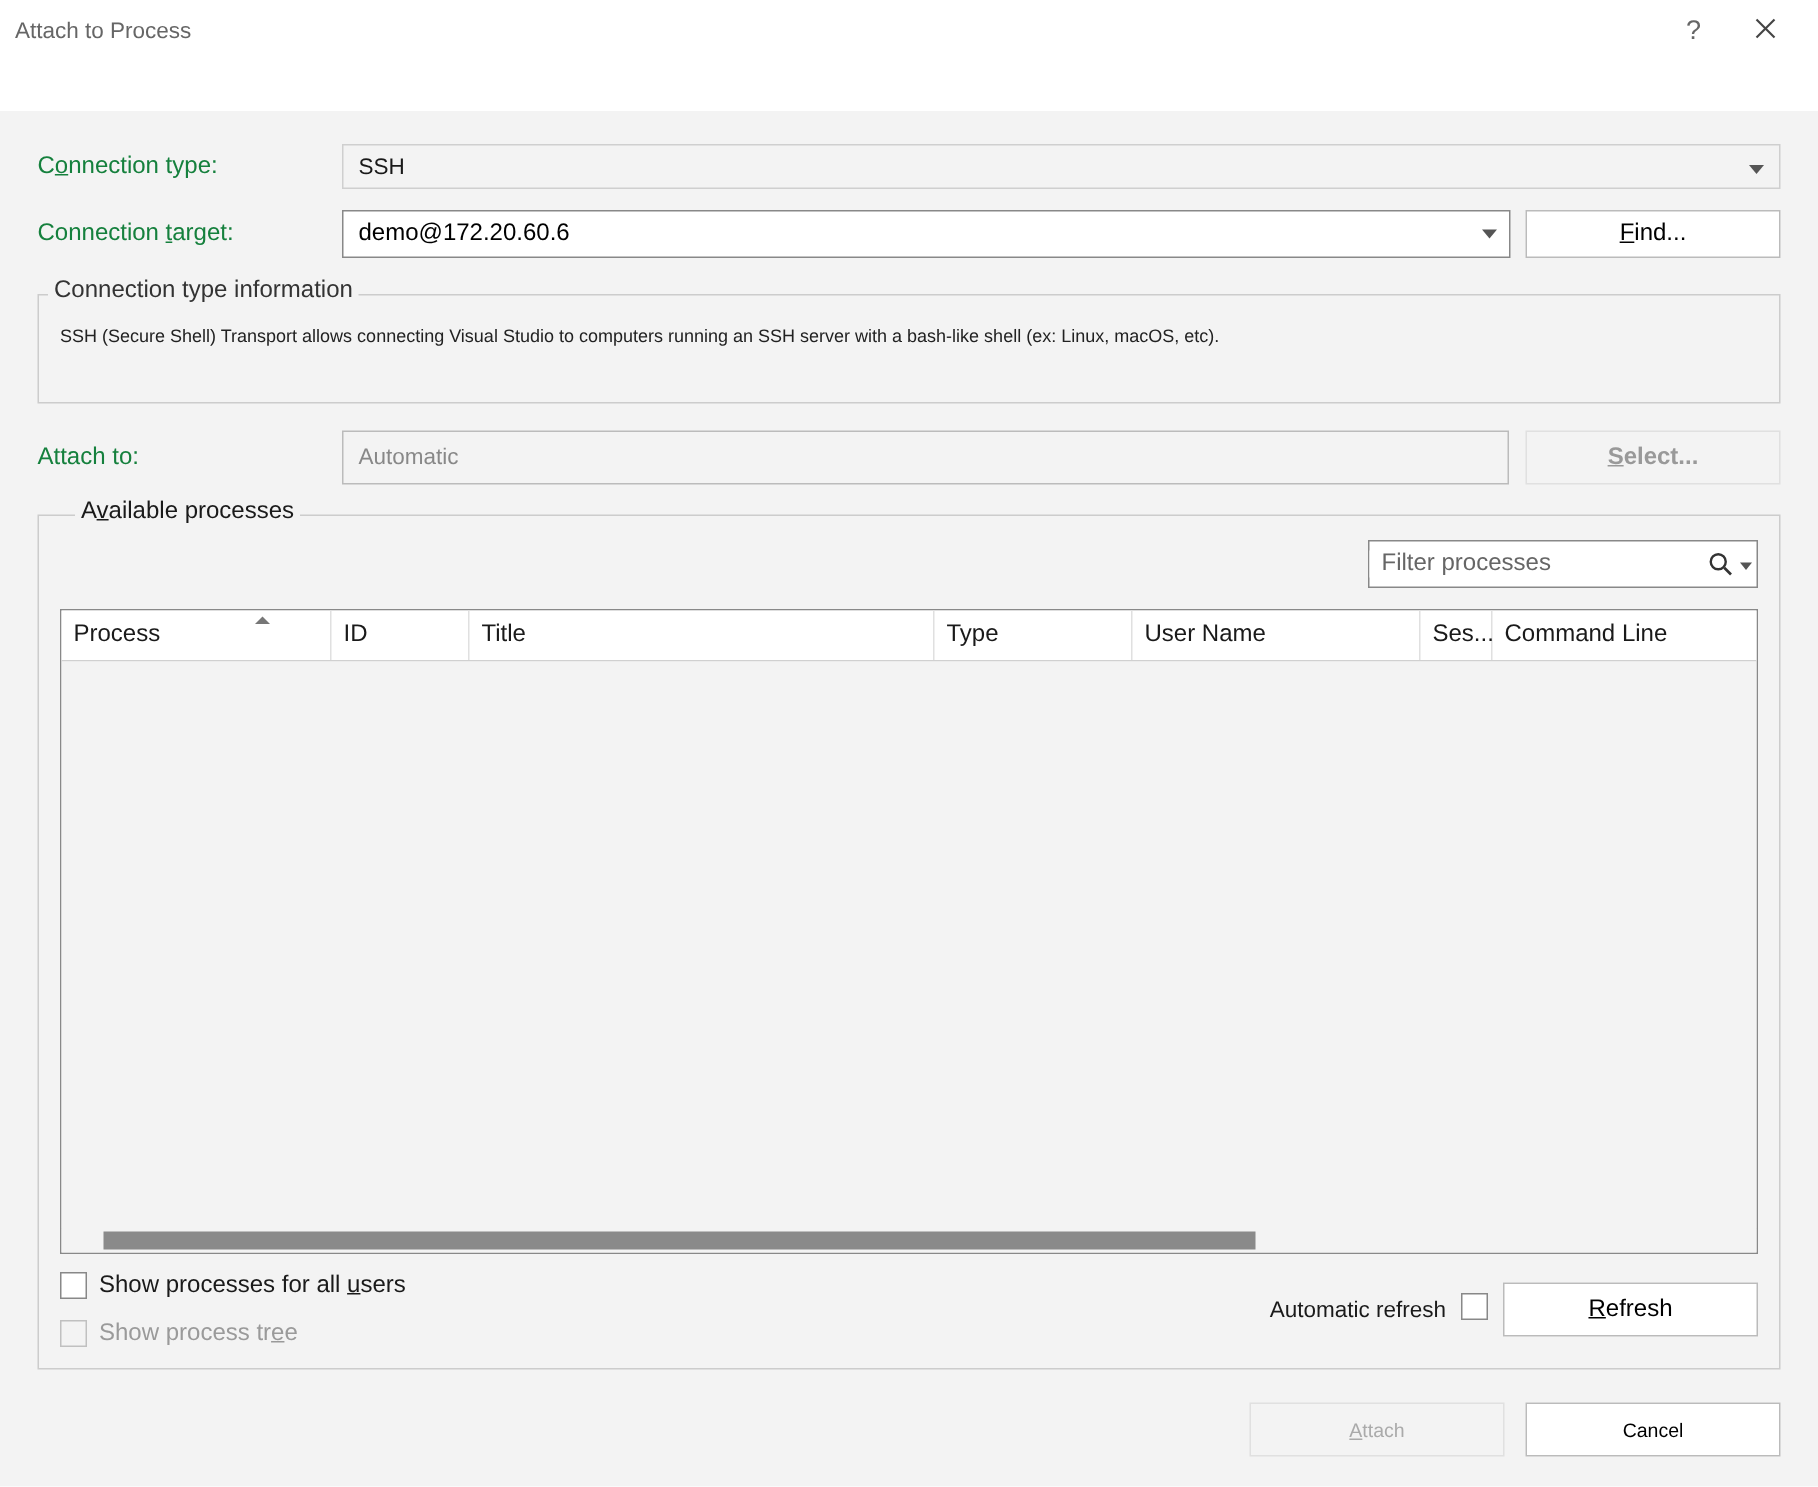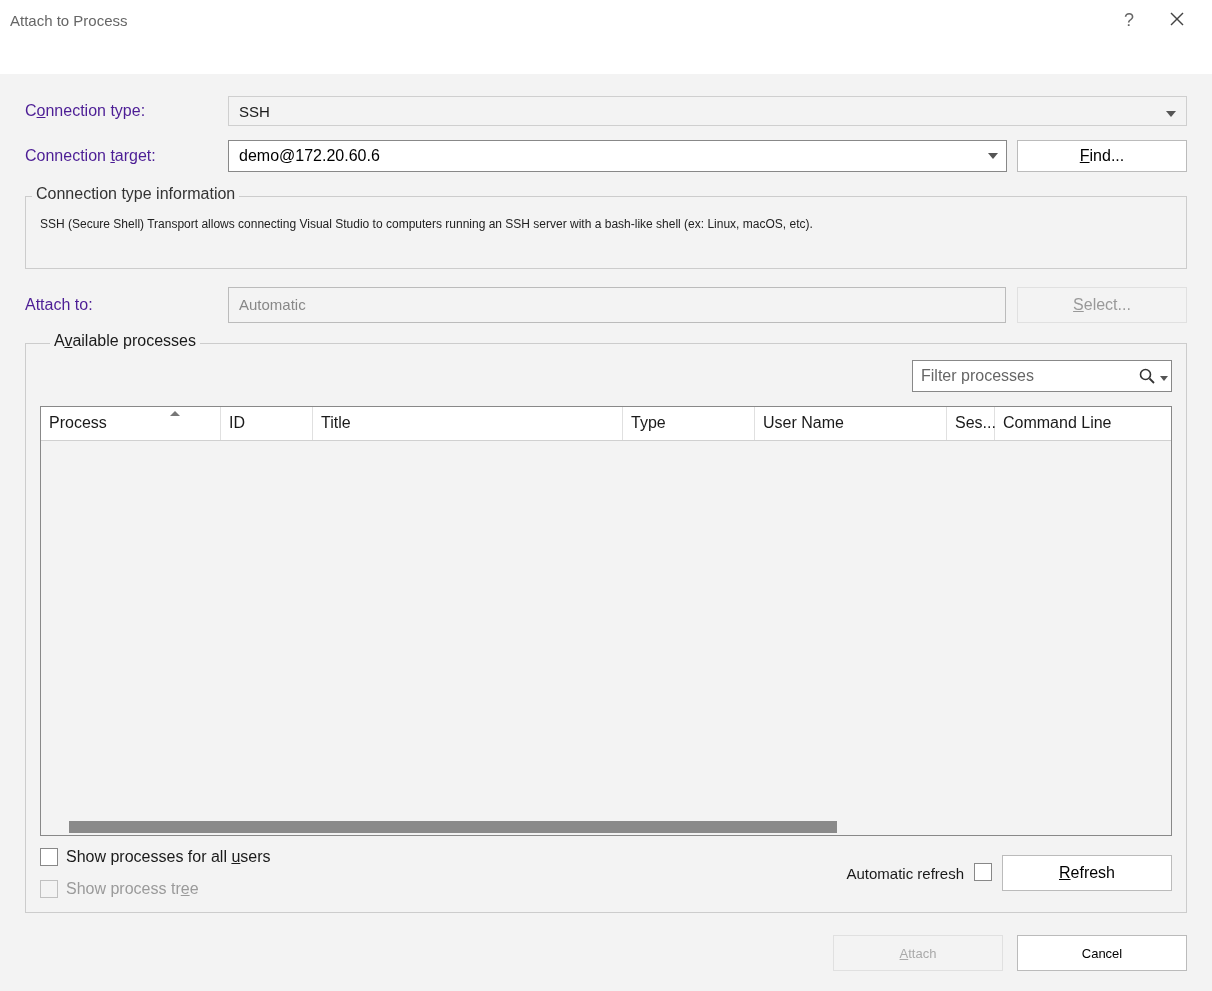--- a/index.html
+++ b/index.html
@@ -4,40 +4,40 @@
 <style>
   * { box-sizing: border-box; margin: 0; padding: 0; }
   html, body { width: 1212px; height: 991px; font-family: "Segoe UI", Arial, sans-serif; font-size: 15px; color: #1a1a1a; background: #ffffff; overflow: hidden; }
   .window { width: 100%; height: 100%; display: flex; flex-direction: column; gap: 34px; }
   .titlebar { height: 40px; display: flex; align-items: center; padding: 0 10px; background: #ffffff; }
   .titlebar-title { color: #666; font-size: 15px; flex: 1; }
   .titlebar .help-icon { color: #666; font-size: 18px; padding: 0 18px; cursor: pointer; }
   .titlebar .close-icon { font-size: 18px; color: #444; padding: 0 18px; cursor: pointer; }
   .content { flex: 1; background: #f3f3f3; padding: 22px 25px 20px 25px; display: flex; flex-direction: column; }
   .row { display: flex; align-items: center; margin-bottom: 14px; }
-  .label-col { width: 203px; font-size: 16px; color: #4c1d95; }
+  .label-col { width: 203px; font-size: 16px; color: #15803d; }
   .underline { text-decoration: underline; text-decoration-skip-ink: none; }
 
   .dropdown { flex: 1; height: 30px; border: 1px solid #cfcfcf; background: #f3f3f3; display: flex; align-items: center; padding: 0 10px; cursor: pointer; }
   .dropdown .arrow { margin-left: auto; }
   .chev { width: 10px; height: 6px; border-left: 5px solid transparent; border-right: 5px solid transparent; border-top: 6px solid #555; display: inline-block; }
   .chev-sm { width:0; height:0; border-left:4px solid transparent; border-right:4px solid transparent; border-top:5px solid #555; display:inline-block; }
 
   .target-row .combo { flex: 1; height: 32px; border: 1px solid #888; background: #ffffff; display: flex; align-items: center; }
   .combo input { flex: 1; border: none; outline: none; font-size: 16px; padding: 0 10px; font-family: inherit; background: transparent; }
   .combo .combo-btn { width: 28px; height: 100%; display: flex; align-items: center; justify-content: center; border-left: 1px solid transparent; cursor: pointer; }
   .find-btn { width: 170px; height: 32px; margin-left: 10px; background: #ffffff; border: 1px solid #bbb; font-size: 16px; cursor: pointer; font-family: inherit; }
 
   .groupbox { border: 1px solid #ccc; margin-top: 10px; margin-bottom: 14px; padding: 18px 14px 34px 14px; position: relative; }
   .groupbox .legend { position: absolute; top: -12px; left: 6px; background: #f3f3f3; padding: 0 4px; font-size: 16px; color: #333; }
   .groupbox .body { font-size: 12px; color: #222; line-height: 1.55; }
 
   .attach-row { display: flex; align-items: center; margin-top: 4px; margin-bottom: 20px; }
   .attach-field { flex: 1; height: 36px; border: 1px solid #bbb; background: #f3f3f3; display: flex; align-items: center; padding: 0 10px; color: #888; }
-  .select-btn { width: 170px; height: 36px; margin-left: 11px; border: 1px solid #e0e0e0; background: #f3f3f3; color: #999; font-size: 16px; font-family: inherit; cursor: default; }
+  .select-btn { width: 170px; height: 36px; margin-left: 11px; border: 1px solid #e0e0e0; background: #f3f3f3; color: #999; font-size: 16px; font-family: inherit; cursor: default; font-weight: bold; }
 
   .procbox { border: 1px solid #ccc; padding: 12px 14px 14px 14px; position: relative; display: flex; flex-direction: column; flex: 1; }
   .procbox .legend { position: absolute; top: -12px; left: 24px; background: #f3f3f3; padding: 0 4px; font-size: 16px; }
 
   .filter-row { display: flex; justify-content: flex-end; margin-top: 4px; margin-bottom: 14px; }
   .filter { width: 260px; height: 32px; border: 1px solid #888; background: #ffffff; display: flex; align-items: center; }
   .filter input { flex: 1; border: none; outline: none; padding: 0 8px; font-size: 16px; color: #666; font-family: inherit; }
   .filter input::placeholder { color: #666; }
   .filter .mag { width: 28px; text-align: center; cursor: pointer; }
   .filter .split { width: 18px; text-align: center; cursor: pointer; }

